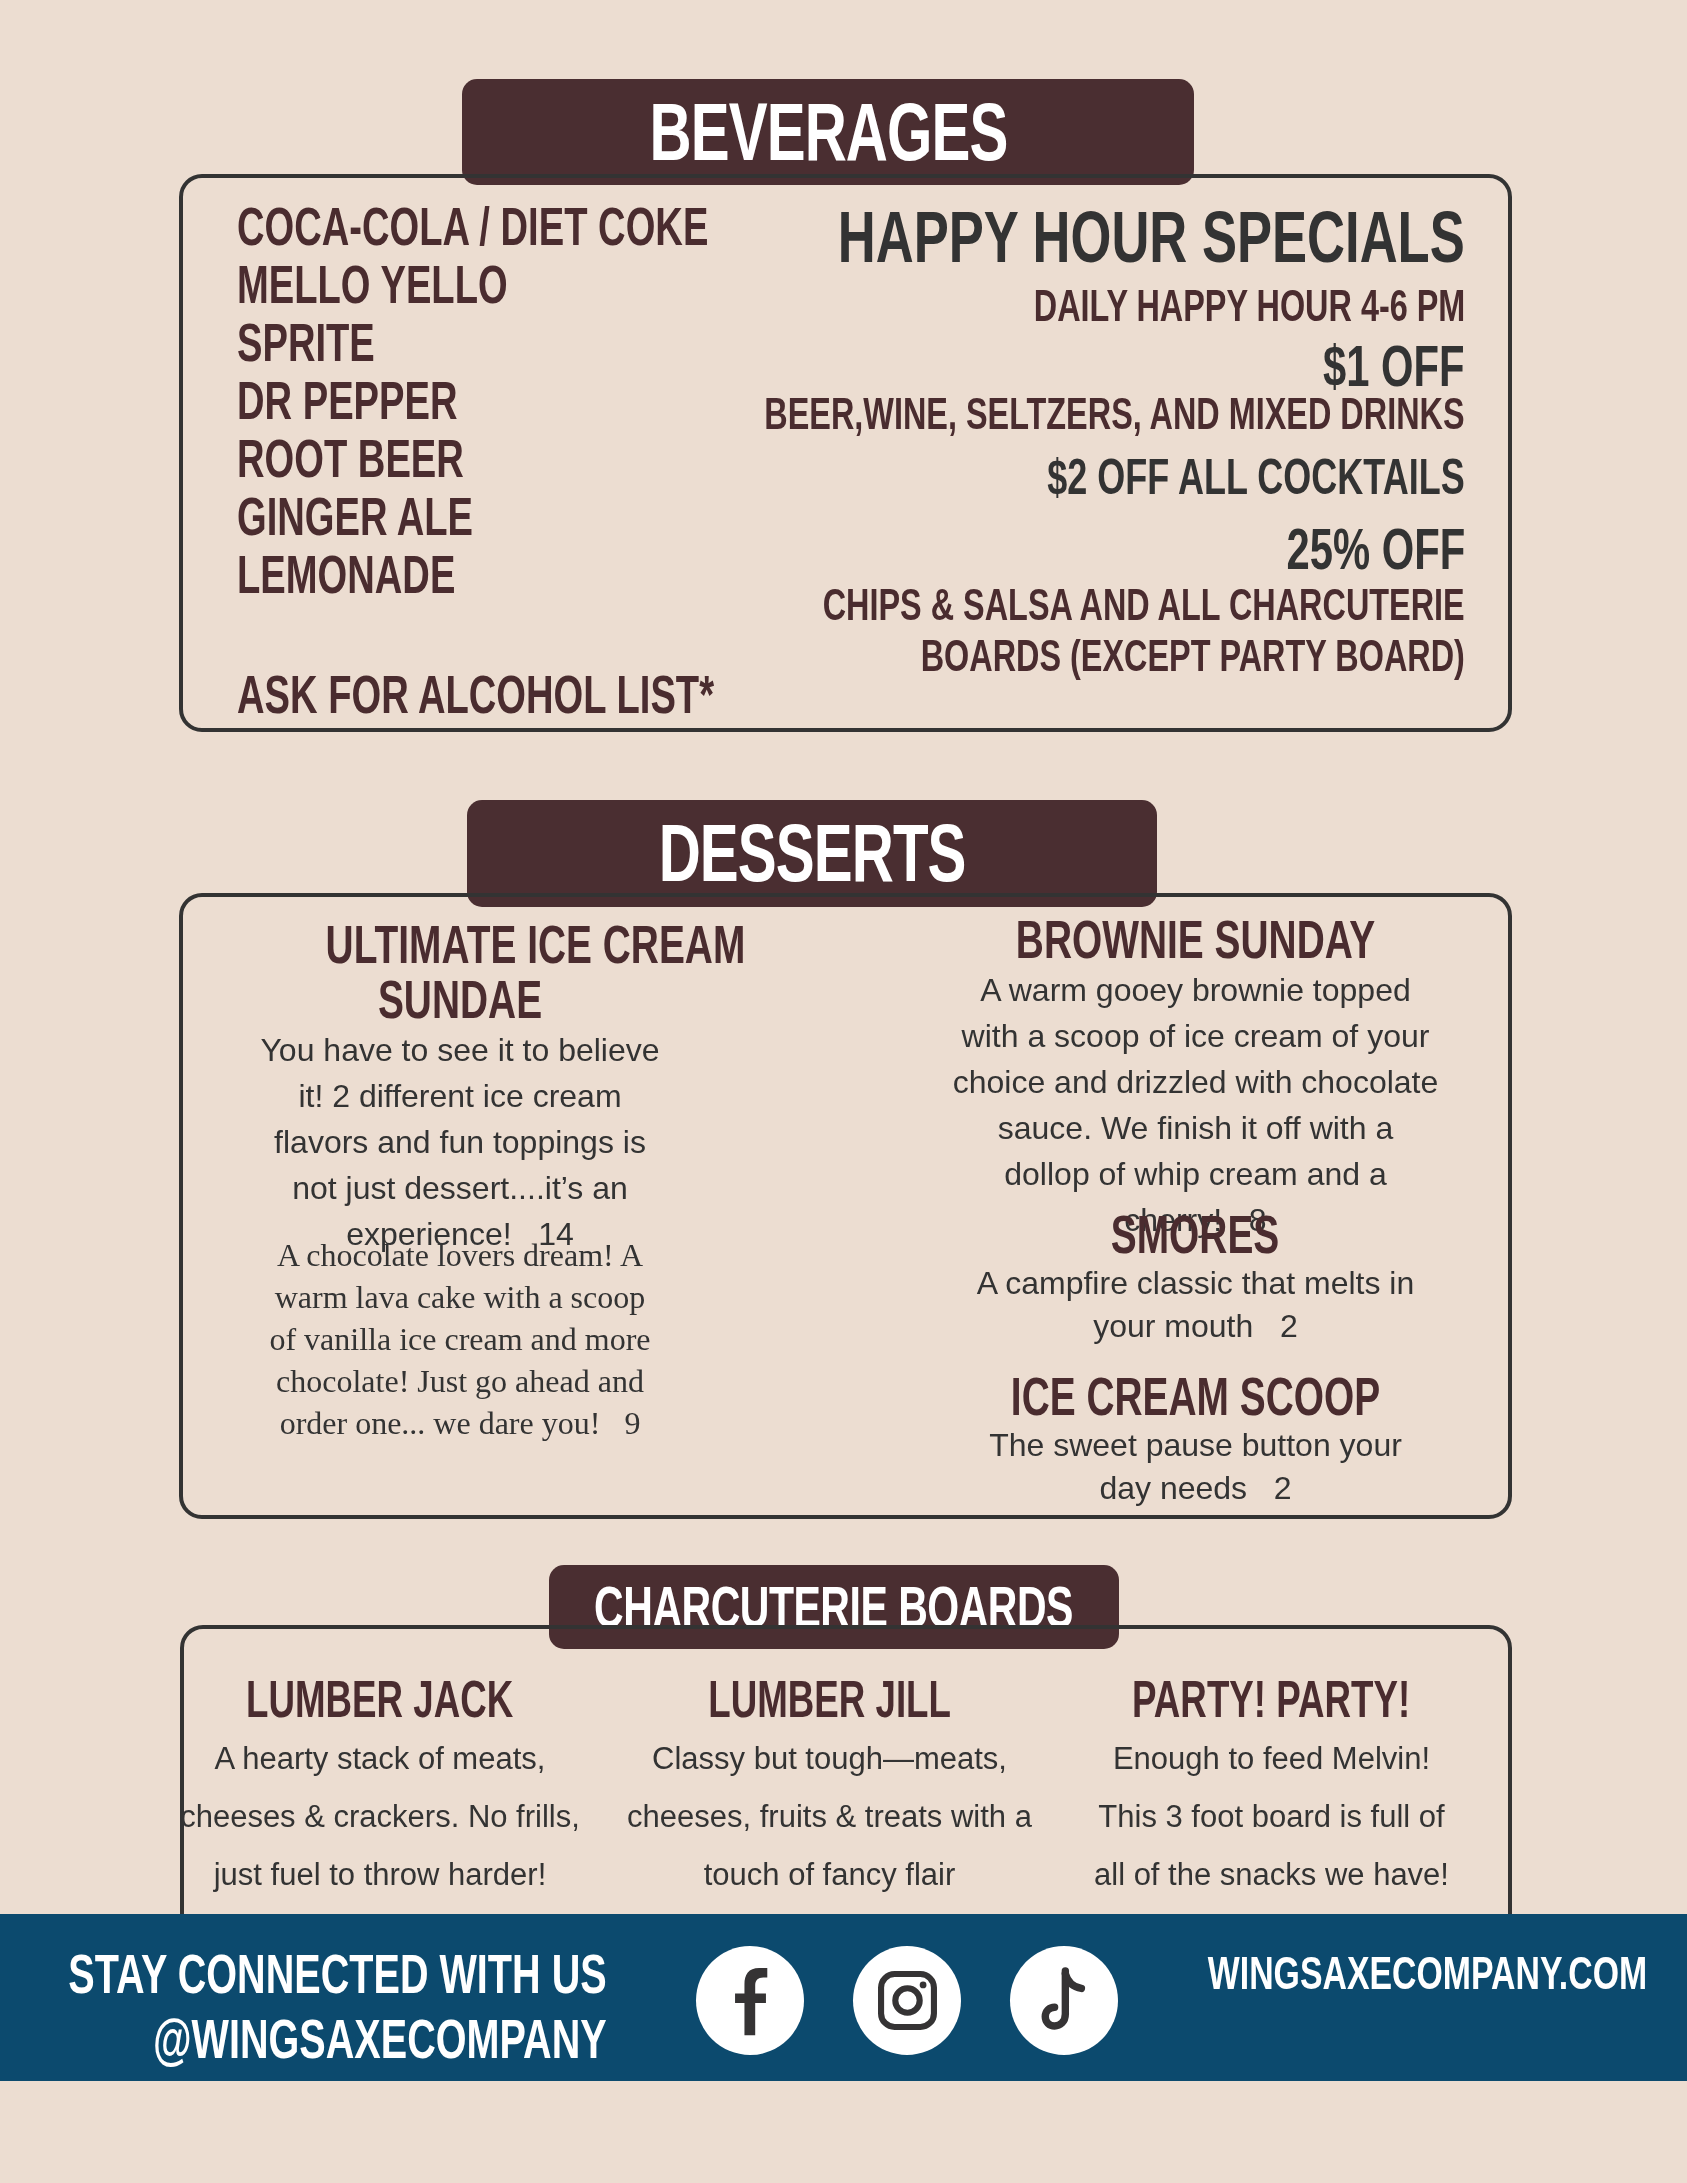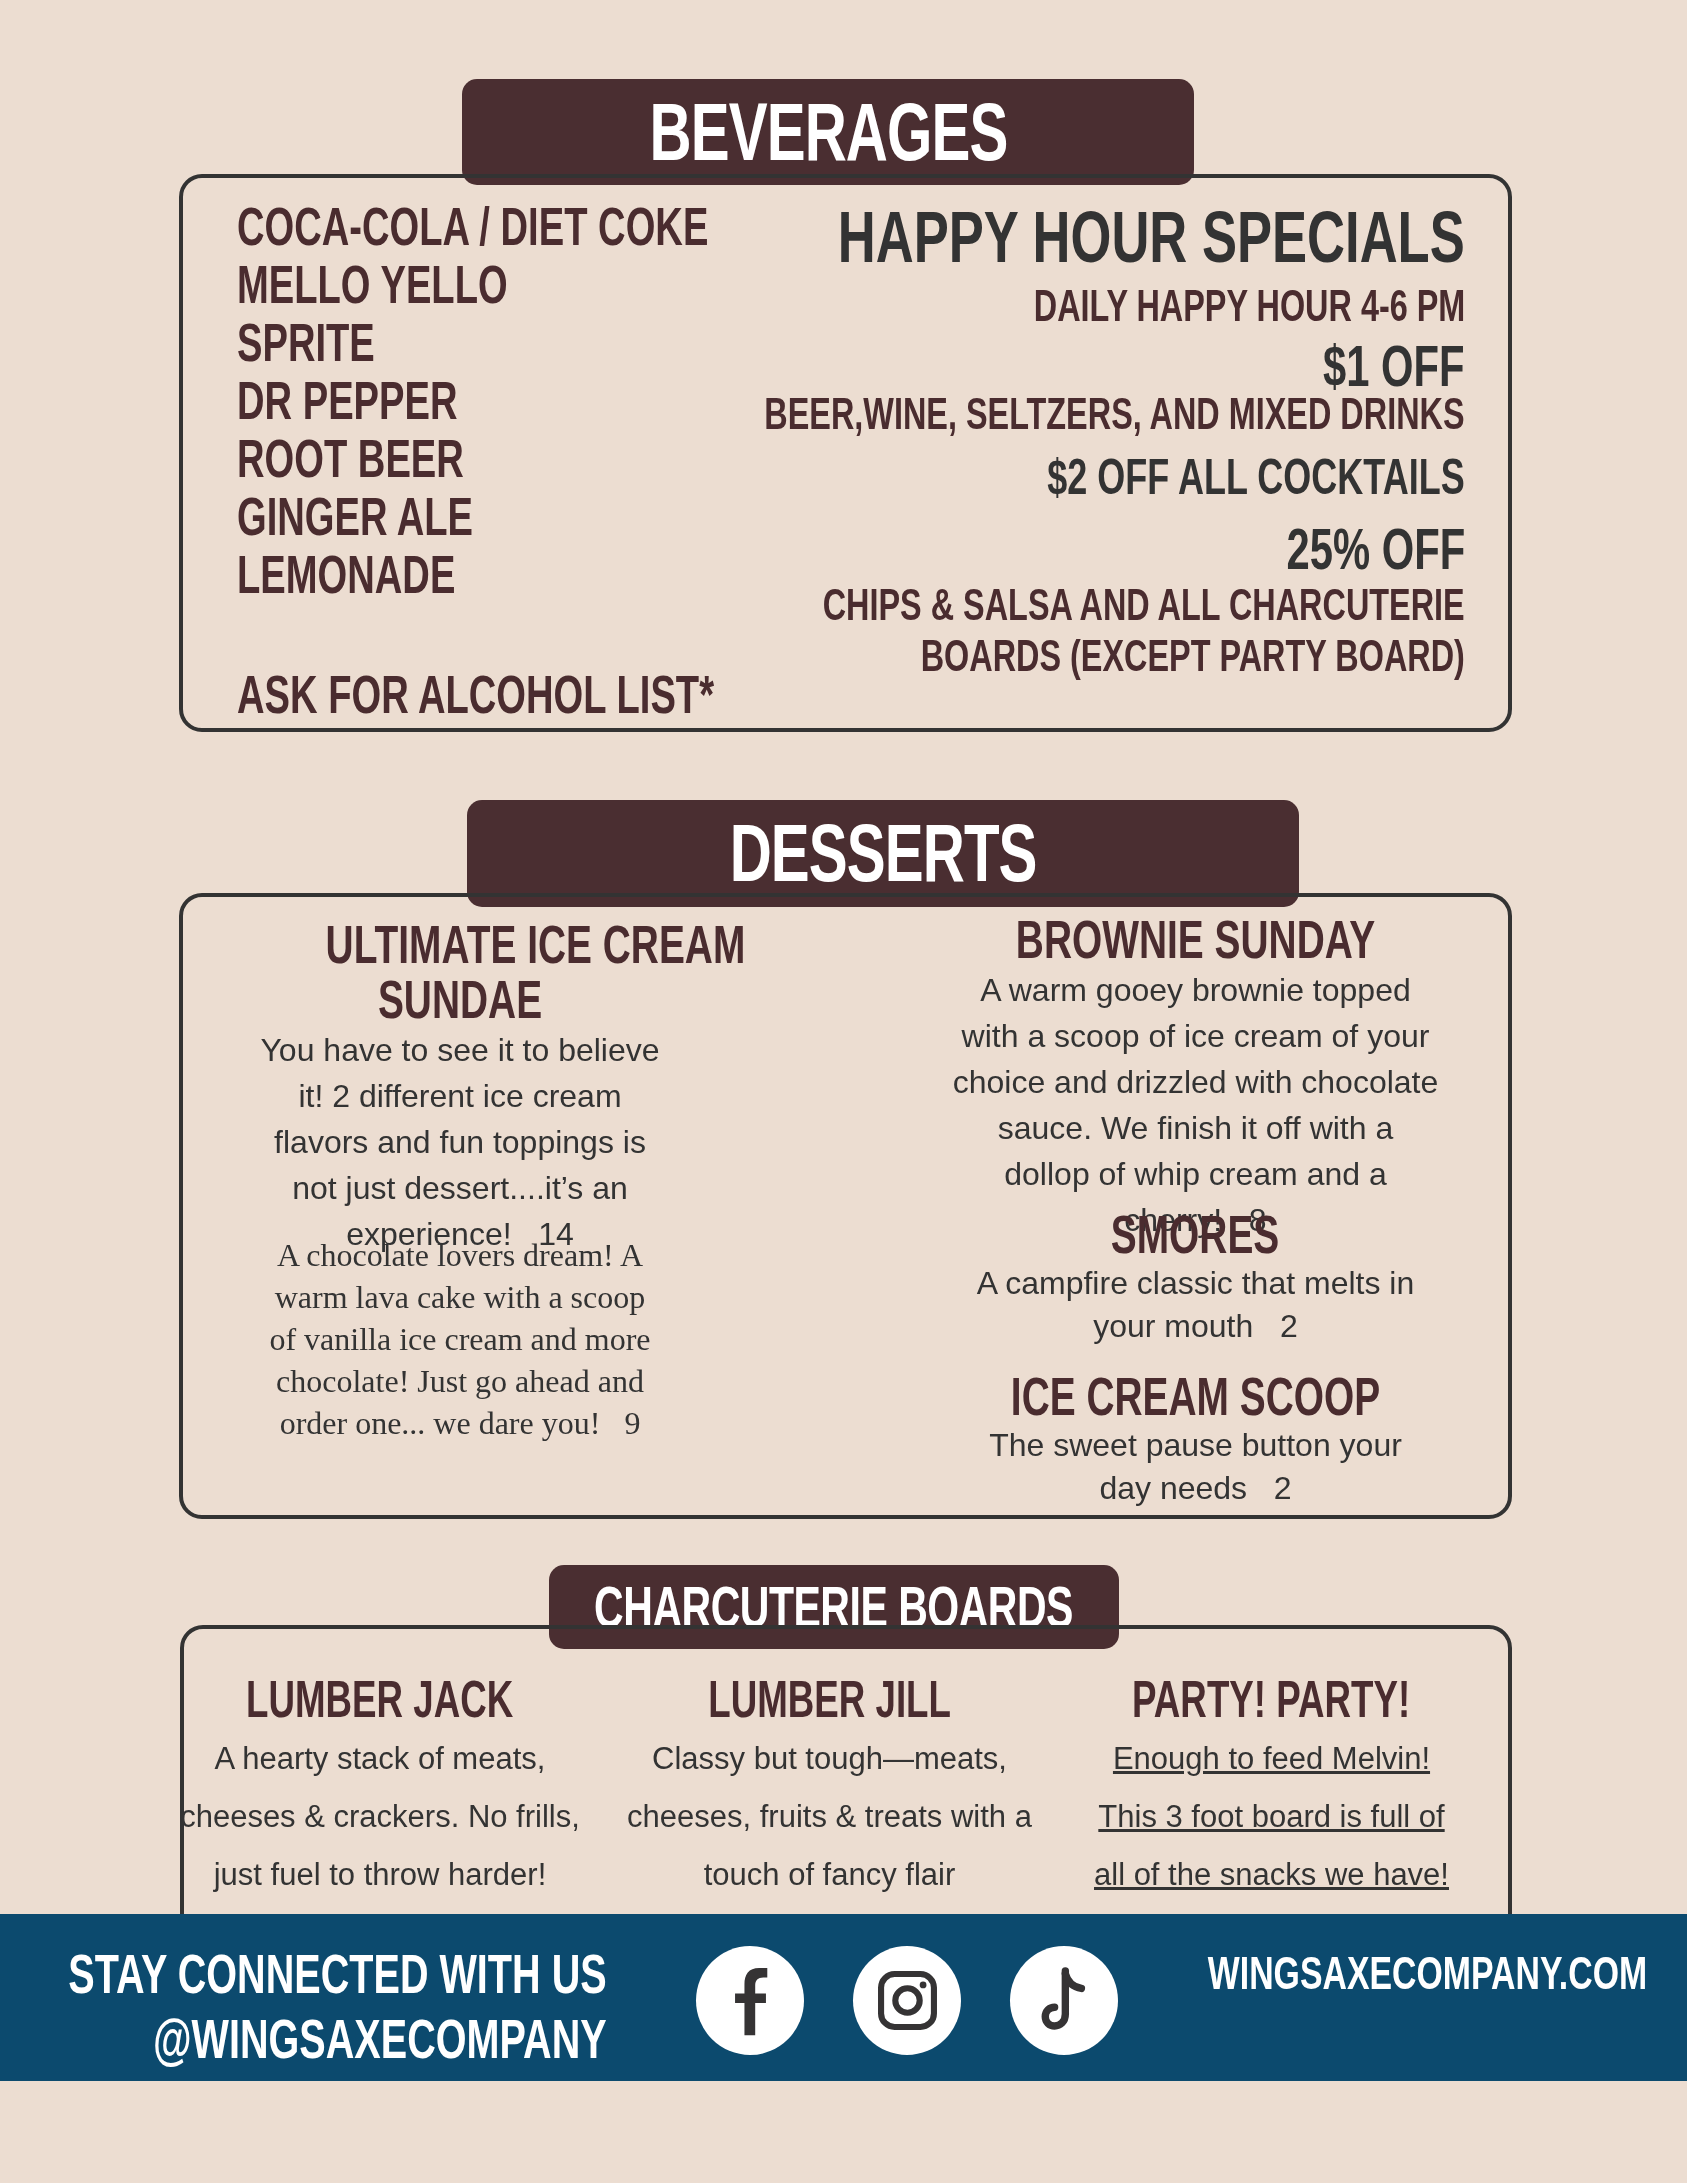--- a/index.html
+++ b/index.html
@@ -70,21 +70,21 @@
     <div class="hh-line heavy" style="margin-top:2.7px;">DAILY HAPPY HOUR 4-6 PM</div><br>
     <div class="hh-big heavy" style="margin-top:4px;">$1 OFF</div><br>
     <div class="hh-line heavy" style="margin-top:-8px;">BEER,WINE, SELTZERS, AND MIXED DRINKS</div><br>
     <div class="hh-mid heavy" style="margin-top:10.8px;">$2 OFF ALL COCKTAILS</div><br>
     <div class="hh-big heavy" style="margin-top:12px;">25% OFF</div><br>
     <div class="hh-line heavy">CHIPS &amp; SALSA AND ALL CHARCUTERIE</div><br>
     <div class="hh-line heavy">BOARDS (EXCEPT PARTY BOARD)</div>
   </div>
 </div>
 
-<div class="banner" style="left:467px; top:764px; width:832px; height:107px; font-size:81px;">
+<div class="banner" style="left:467px; top:764px; width:690px; height:107px; font-size:81px;">
   <span>DESSERTS</span>
 </div>
 
 <div class="box" style="left:179px; top:893px; width:1333px; height:626px;">
 
   <div class="dcol" style="left:61px; top:20px; width:432px;">
     <div class="dname"><span class="heavy">ULTIMATE ICE CREAM</span></div>
     <div class="dname"><span class="heavy">SUNDAE</span></div>
     <div class="ddesc" style="padding:0 6.7px;">
       <span>You have to see it to believe it! 2 different ice cream flavors and fun toppings is not just dessert....it’s an experience!</span>&nbsp;&nbsp;&nbsp;<span>14</span>
@@ -129,21 +129,21 @@
     <div class="cdesc" style="padding:0 15px;">A hearty stack of meats, cheeses &amp; crackers. No frills, just fuel to throw harder!</div>
     <div class="cprice">sm 24      lg 40</div>
   </div>
   <div class="ccol" style="left:416px; width:459px;">
     <div class="cname"><span class="heavy">LUMBER JILL</span></div>
     <div class="cdesc" style="padding:0 9.4px;">Classy but tough—meats, cheeses, fruits &amp; treats with a touch of fancy flair</div>
     <div class="cprice">sm 24      lg 40</div>
   </div>
   <div class="ccol" style="left:875px; width:425px;">
     <div class="cname"><span class="heavy">PARTY! PARTY!</span></div>
-    <div class="cdesc" style="padding:0 27px;text-decoration:underline;">Enough to feed Melvin! This 3 foot board is full of all of the snacks we have!</div>
+    <div class="cdesc" style="padding:0 27px;">Enough to feed Melvin! This 3 foot board is full of all of the snacks we have!</div>
     <div class="cprice">89</div>
   </div>
 </div>
 
 <div class="footer">
   <div class="f-left">
     <div>STAY CONNECTED WITH US</div>
     <div>@WINGSAXECOMPANY</div>
   </div>
 

